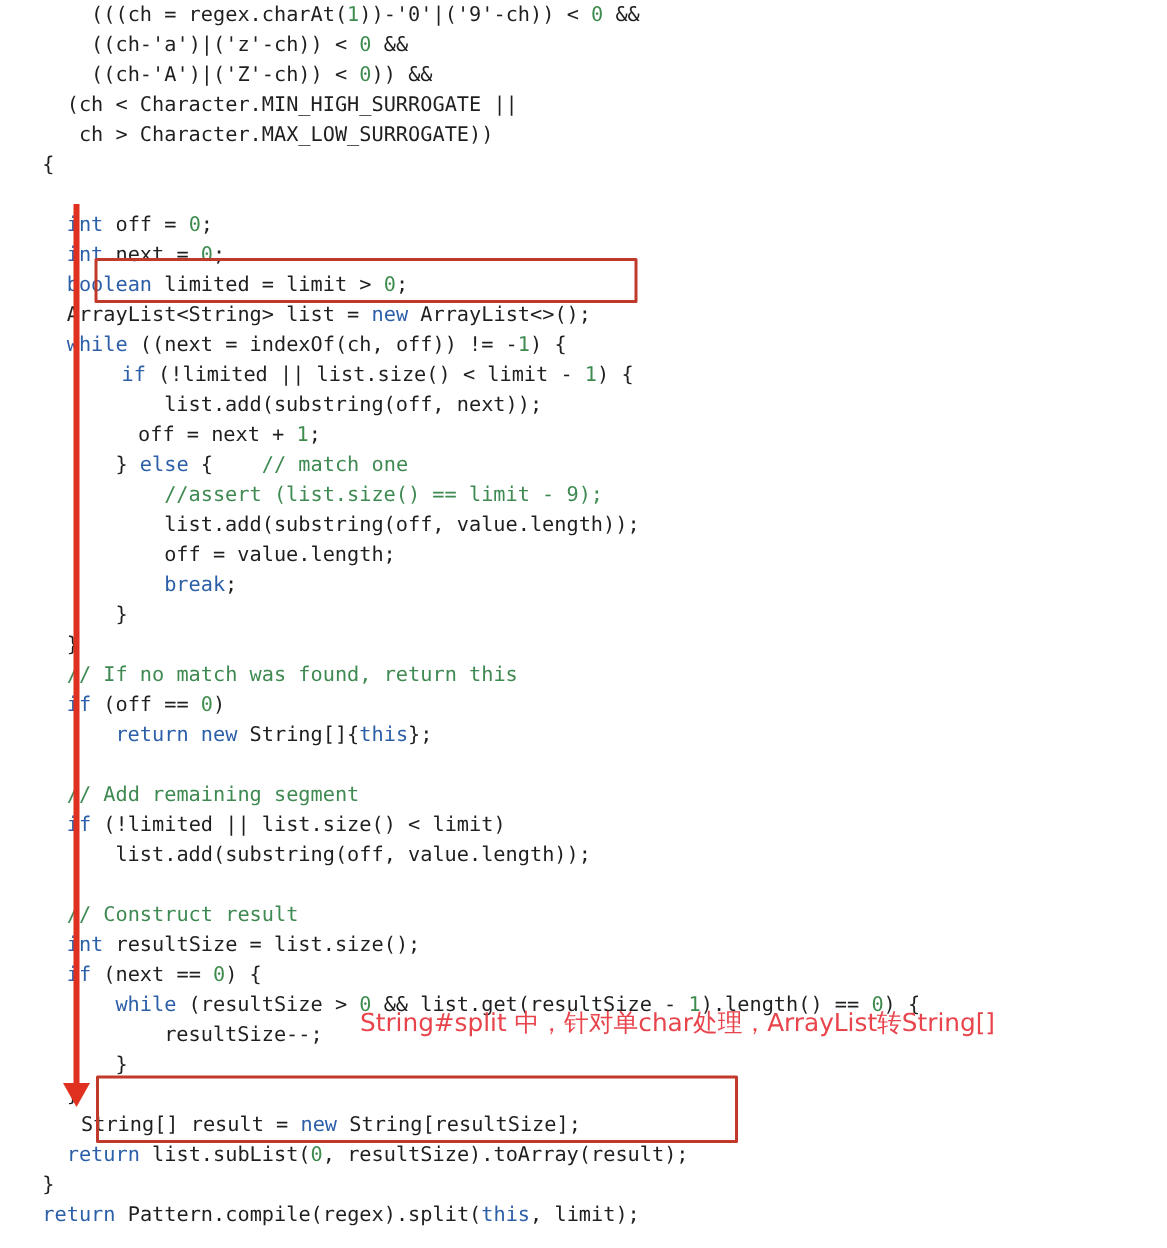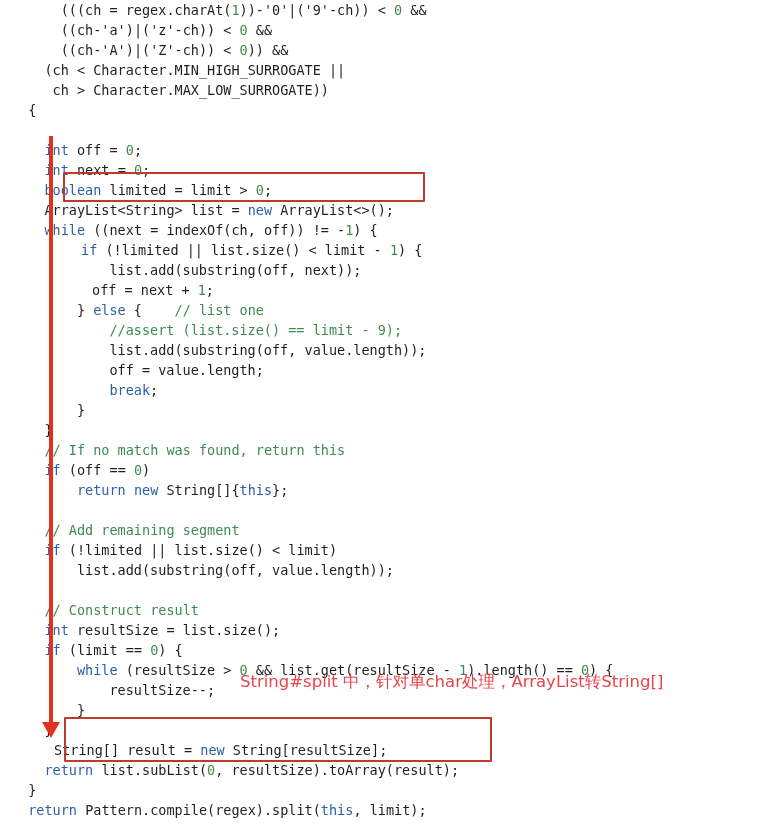--- a/index.html
+++ b/index.html
@@ -92,38 +92,38 @@
     <div class="code-line" style="padding-left: 28.24px;"><span class="plain">{</span></div>
     <div class="code-line" style="padding-left: 12px;">&nbsp;</div>
     <div class="code-line" style="padding-left: 44.48px;"><span class="kw">int</span><span class="plain"> off = </span><span class="num">0</span><span class="plain">;</span></div>
     <div class="code-line" style="padding-left: 44.48px;"><span class="kw">int</span><span class="plain"> next = </span><span class="num">0</span><span class="plain">;</span></div>
     <div class="code-line" style="padding-left: 44.48px;"><span class="kw">boolean</span><span class="plain"> limited = limit &gt; </span><span class="num">0</span><span class="plain">;</span></div>
     <div class="code-line" style="padding-left: 44.48px;"><span class="plain">ArrayList&lt;String&gt; list = </span><span class="kw">new</span><span class="plain"> ArrayList&lt;&gt;();</span></div>
     <div class="code-line" style="padding-left: 44.48px;"><span class="kw">while</span><span class="plain"> ((next = indexOf(ch, off)) != -</span><span class="num">1</span><span class="plain">) {</span></div>
     <div class="code-line" style="padding-left: 81px;"><span class="kw">if</span><span class="plain"> (!limited || list.size() &lt; limit - </span><span class="num">1</span><span class="plain">) {</span></div>
     <div class="code-line" style="padding-left: 109.44px;"><span class="plain">list.add(substring(off, next));</span></div>
     <div class="code-line" style="padding-left: 92px;"><span class="plain">off = next + </span><span class="num">1</span><span class="plain">;</span></div>
-    <div class="code-line" style="padding-left: 76.96px;"><span class="plain">} </span><span class="kw">else</span><span class="plain"> {    </span><span class="cmt">// list one</span></div>
+    <div class="code-line" style="padding-left: 76.96px;"><span class="plain">} </span><span class="kw">else</span><span class="plain"> {    </span><span class="cmt">// match one</span></div>
     <div class="code-line" style="padding-left: 109.44px;"><span class="cmt">//assert (list.size() == limit - 9);</span></div>
     <div class="code-line" style="padding-left: 109.44px;"><span class="plain">list.add(substring(off, value.length));</span></div>
     <div class="code-line" style="padding-left: 109.44px;"><span class="plain">off = value.length;</span></div>
     <div class="code-line" style="padding-left: 109.44px;"><span class="kw">break</span><span class="plain">;</span></div>
     <div class="code-line" style="padding-left: 76.96px;"><span class="plain">}</span></div>
     <div class="code-line" style="padding-left: 44.48px;"><span class="plain">}</span></div>
     <div class="code-line" style="padding-left: 44.48px;"><span class="cmt">// If no match was found, return this</span></div>
     <div class="code-line" style="padding-left: 44.48px;"><span class="kw">if</span><span class="plain"> (off == </span><span class="num">0</span><span class="plain">)</span></div>
     <div class="code-line" style="padding-left: 76.96px;"><span class="kw">return</span><span class="plain"> </span><span class="kw">new</span><span class="plain"> String[]{</span><span class="kw">this</span><span class="plain">};</span></div>
     <div class="code-line" style="padding-left: 12px;">&nbsp;</div>
     <div class="code-line" style="padding-left: 44.48px;"><span class="cmt">// Add remaining segment</span></div>
     <div class="code-line" style="padding-left: 44.48px;"><span class="kw">if</span><span class="plain"> (!limited || list.size() &lt; limit)</span></div>
     <div class="code-line" style="padding-left: 76.96px;"><span class="plain">list.add(substring(off, value.length));</span></div>
     <div class="code-line" style="padding-left: 12px;">&nbsp;</div>
     <div class="code-line" style="padding-left: 44.48px;"><span class="cmt">// Construct result</span></div>
     <div class="code-line" style="padding-left: 44.48px;"><span class="kw">int</span><span class="plain"> resultSize = list.size();</span></div>
-    <div class="code-line" style="padding-left: 44.48px;"><span class="kw">if</span><span class="plain"> (limit == </span><span class="num">0</span><span class="plain">) {</span></div>
+    <div class="code-line" style="padding-left: 44.48px;"><span class="kw">if</span><span class="plain"> (next == </span><span class="num">0</span><span class="plain">) {</span></div>
     <div class="code-line" style="padding-left: 76.96px;"><span class="kw">while</span><span class="plain"> (resultSize &gt; </span><span class="num">0</span><span class="plain"> &amp;&amp; list.get(resultSize - </span><span class="num">1</span><span class="plain">).length() == </span><span class="num">0</span><span class="plain">) {</span></div>
     <div class="code-line" style="padding-left: 109.44px;"><span class="plain">resultSize--;</span></div>
     <div class="code-line" style="padding-left: 76.96px;"><span class="plain">}</span></div>
     <div class="code-line" style="padding-left: 44.48px;"><span class="plain">}</span></div>
     <div class="code-line" style="padding-left: 54px;"><span class="plain">String[] result = </span><span class="kw">new</span><span class="plain"> String[resultSize];</span></div>
     <div class="code-line" style="padding-left: 44.48px;"><span class="kw">return</span><span class="plain"> list.subList(</span><span class="num">0</span><span class="plain">, resultSize).toArray(result);</span></div>
     <div class="code-line" style="padding-left: 28.24px;"><span class="plain">}</span></div>
     <div class="code-line" style="padding-left: 28.24px;"><span class="kw">return</span><span class="plain"> Pattern.compile(regex).split(</span><span class="kw">this</span><span class="plain">, limit);</span></div>
     <div class="code-line" style="padding-left: 12px;">&nbsp;</div>
   </div>

